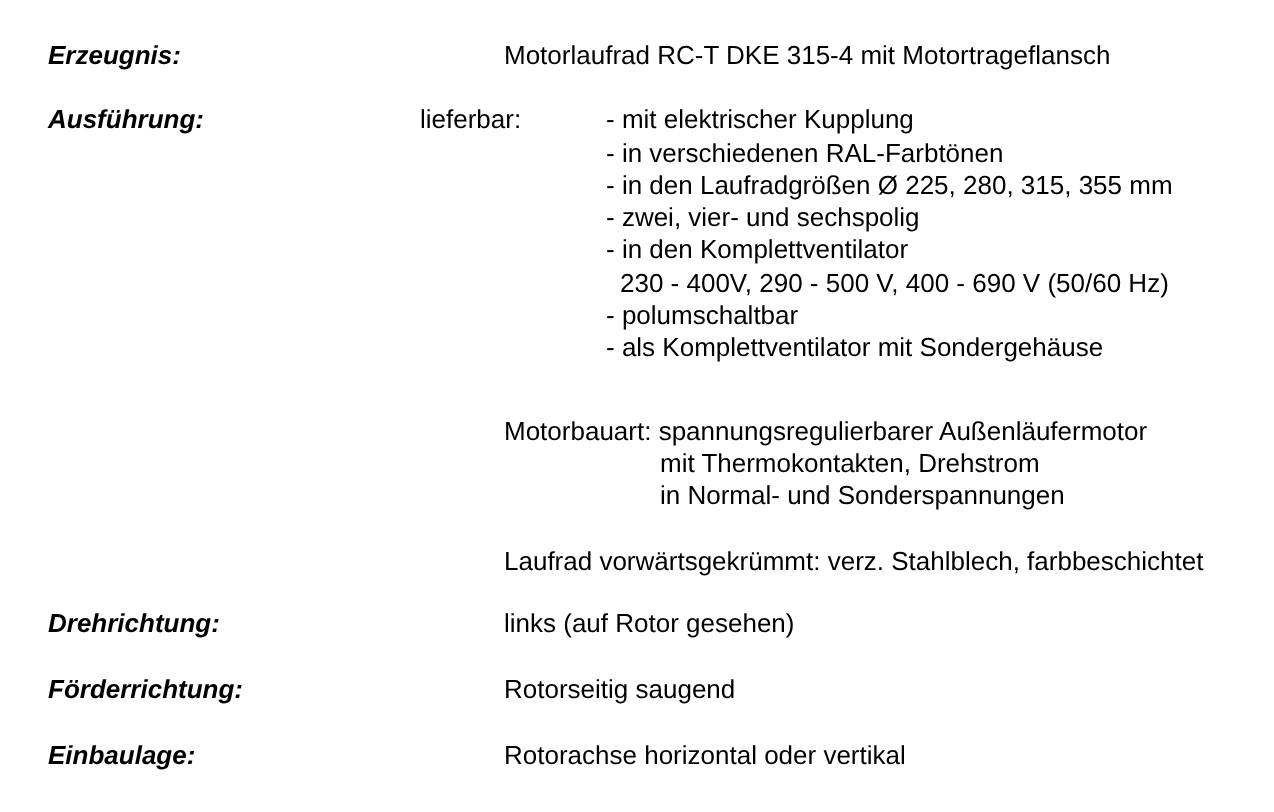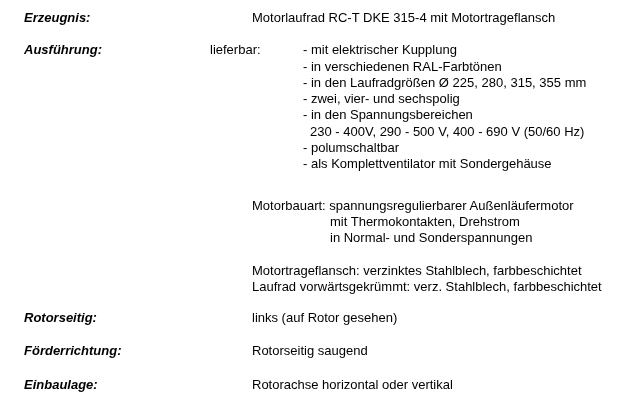--- a/index.html
+++ b/index.html
@@ -13,21 +13,21 @@
   body {
     font-family: "Liberation Sans", sans-serif;
     font-size: 13px;
     line-height: 16.3px;
     color: #000000;
   }
   .page {
     box-sizing: border-box;
     width: 504px;
     height: 406px;
-    padding: 10px 0 0 24px;
+    padding: 20px 0 0 24px;
   }
   .row {
     display: flex;
     align-items: flex-start;
   }
   .row-gap      { margin-top: 16px; }
   .row-gap-sm   { margin-top: 15px; }
   .row-gap-md   { margin-top: 17px; align-items: center; }
   .label {
     width: 186px;
@@ -78,43 +78,42 @@
     <div class="label">Ausführung:</div>
     <div class="value">
 
       <div class="lieferbar">
         <div class="lieferbar-label">lieferbar:</div>
         <div class="bullets">
           <div class="bullet-line">- mit elektrischer Kupplung</div>
           <div class="bullet-line">- in verschiedenen RAL-Farbtönen</div>
           <div class="bullet-line">- in den Laufradgrößen Ø 225, 280, 315, 355 mm</div>
           <div class="bullet-line">- zwei, vier- und sechspolig</div>
-          <div class="bullet-line">- in den Spannungsbereichen</div>
+          <div class="bullet-line">- in den Komplettventilator</div>
           <div class="bullet-line bullet-continuation">230 - 400V, 290 - 500 V, 400 - 690 V (50/60 Hz)</div>
           <div class="bullet-line">- polumschaltbar</div>
           <div class="bullet-line">- als Komplettventilator mit Sondergehäuse</div>
         </div>
       </div>
 
       <div class="motorbauart">
         <div class="line"><span>Motorbauart:</span> <span>spannungsregulierbarer Außenläufermotor</span></div>
         <div class="line mb-indent">mit Thermokontakten, Drehstrom</div>
         <div class="line mb-indent">in Normal- und Sonderspannungen</div>
       </div>
 
       <div class="materials">
-        <div class="line">Motortrageflansch: verzinktes Stahlblech, farbbeschichtet</div>
         <div class="line">Laufrad vorwärtsgekrümmt: verz. Stahlblech, farbbeschichtet</div>
       </div>
 
     </div>
   </div>
 
   <div class="row row-gap-sm">
-    <div class="label">Rotorseitig:</div>
+    <div class="label">Drehrichtung:</div>
     <div class="value line">links (auf Rotor gesehen)</div>
   </div>
 
   <div class="row row-gap-md">
     <div class="label">Förderrichtung:</div>
     <div class="value line">Rotorseitig saugend</div>
   </div>
 
   <div class="row row-gap-md">
     <div class="label">Einbaulage:</div>

